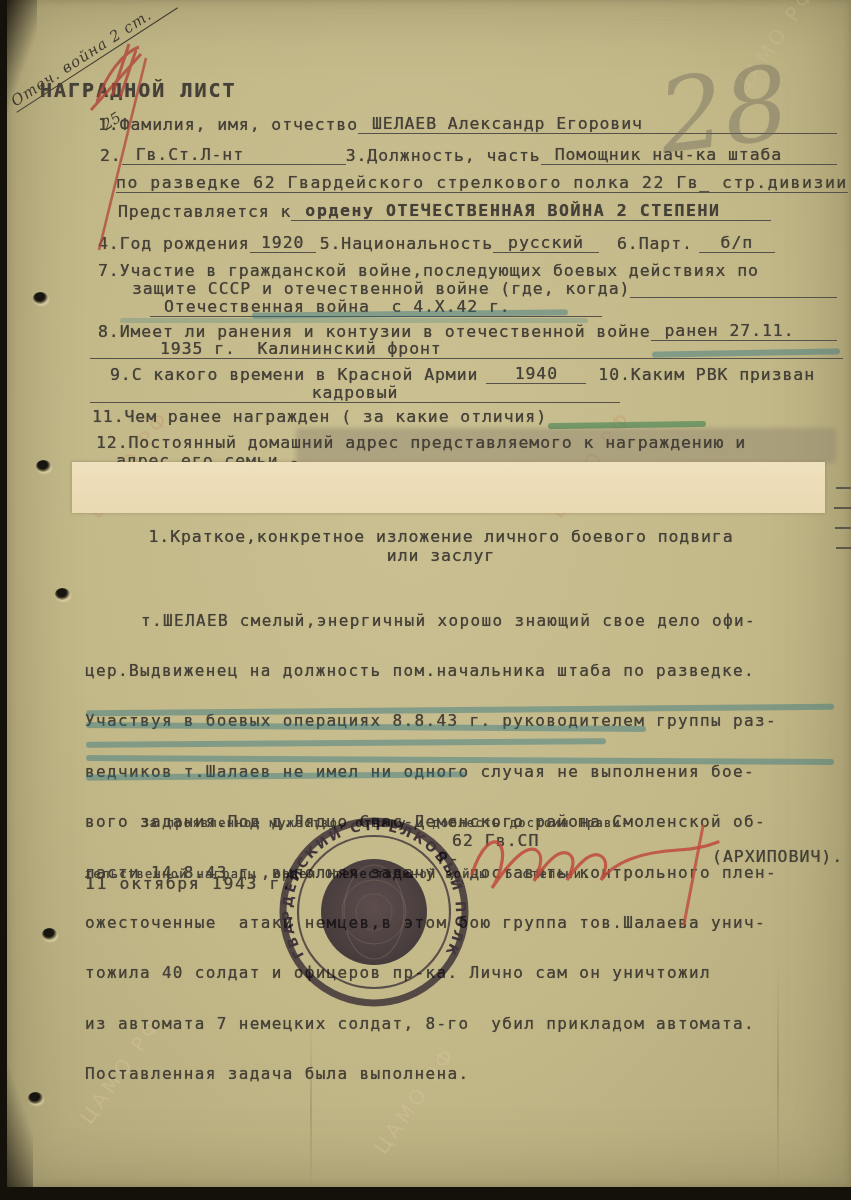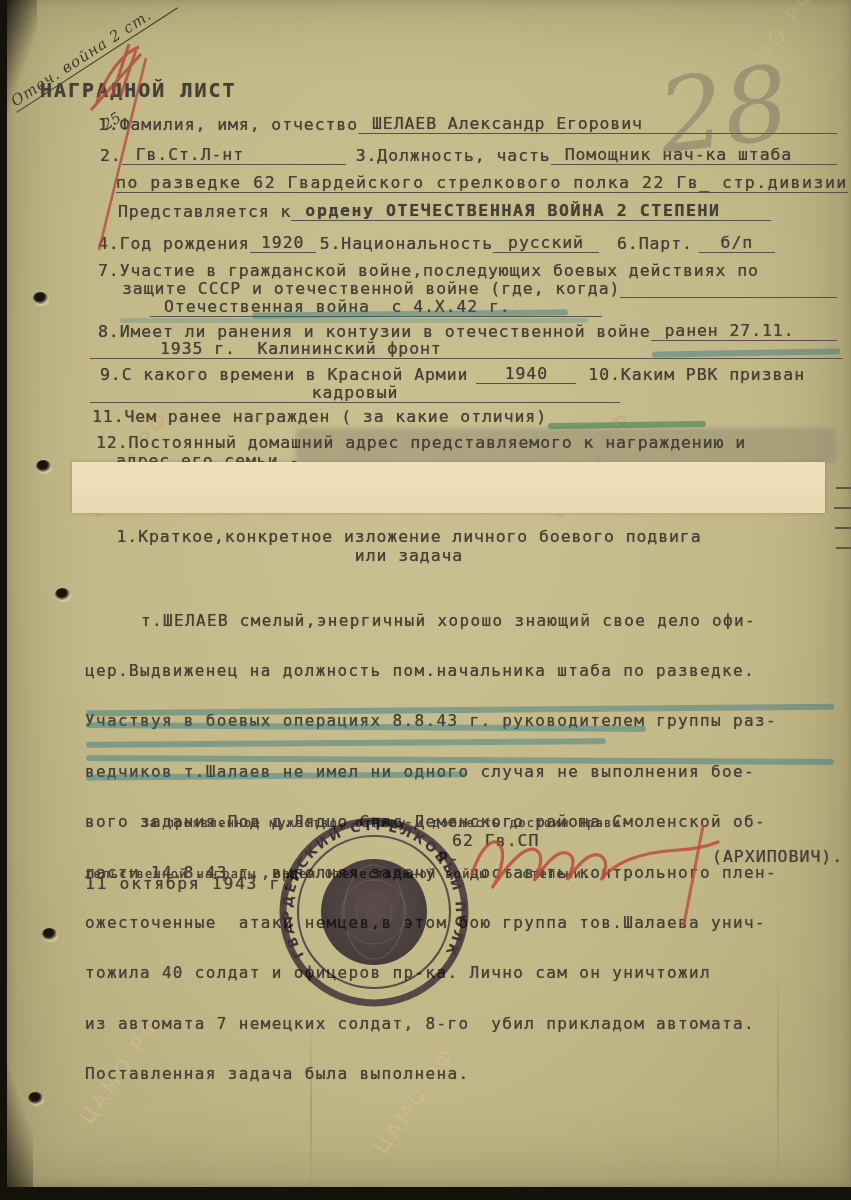--- a/index.html
+++ b/index.html
@@ -20,21 +20,21 @@
   .typed{color:#454139;text-shadow:0 0 .7px rgba(62,56,44,.8);}
   .row{position:absolute;display:flex;align-items:flex-end;font-size:16.5px;letter-spacing:.9px;white-space:pre;}
   .u{border-bottom:1.7px solid #56524a;}
   .grow{flex:1 1 auto;}
   .val{padding-left:14px;white-space:pre;}
   .ctr{text-align:center;}
   .b{font-weight:bold;letter-spacing:1.6px;}
   .wide{letter-spacing:1.5px;}
   .title{position:absolute;top:78px;left:40px;width:770px;text-align:left;
     font-size:20px;font-weight:bold;letter-spacing:2px;}
-  .heading{position:absolute;left:24px;width:770px;text-align:center;font-size:16.5px;letter-spacing:.9px;}
+  .heading{position:absolute;left:56px;width:770px;text-align:center;font-size:16.5px;letter-spacing:.9px;}
   .bodytext{position:absolute;left:85px;top:579px;width:750px;font-size:16px;
     letter-spacing:1.35px;line-height:16.8px;white-space:pre;}
   .bodytext div{height:16.8px;}
   .ind{text-indent:56px;}
   .conclusion{position:absolute;left:85px;top:781px;width:750px;font-size:12px;
     letter-spacing:1.35px;line-height:16.9px;white-space:pre;}
   .mark{position:absolute;border-radius:3px;filter:blur(.7px);}
   .teal{background:rgba(38,112,128,.42);}
   .teal-light{background:rgba(38,112,128,.22);}
   .green{background:rgba(36,118,66,.5);}
@@ -85,21 +85,21 @@
   <div class="title">НАГРАДНОЙ ЛИСТ</div>
 
   <div class="row" style="top:114px;left:98px;right:14px;">
     <span>1.Фамилия, имя, отчество</span>
     <span class="u grow val">ШЕЛАЕВ Александр Егорович</span>
   </div>
 
   <div class="row" style="top:145px;left:100px;right:14px;">
     <span>2.</span>
     <span class="u val" style="width:210px;">Гв.Ст.Л-нт</span>
-    <span style="margin-left:10px;">3.Должность, часть</span>
+    <span style="">3.Должность, часть</span>
     <span class="u grow val">Помощник нач-ка штаба</span>
   </div>
 
   <div class="row wide" style="top:173px;left:116px;right:6px;">
     <span class="u grow">по разведке 62 Гвардейского стрелкового полка 22 Гв_ стр.дивизии</span>
   </div>
 
   <div class="row" style="top:201px;left:118px;right:80px;">
     <span>Представляется к</span>
     <span class="u grow val b">ордену ОТЕЧЕСТВЕННАЯ ВОЙНА 2 СТЕПЕНИ</span>
@@ -110,58 +110,58 @@
     <span class="u ctr" style="width:66px;">1920</span>
     <span style="margin-left:4px;">5.Национальность</span>
     <span class="u ctr" style="width:106px;">русский</span>
     <span style="margin-left:18px;">6.Парт.</span>
     <span class="u ctr" style="width:76px;margin-left:6px;">б/п</span>
   </div>
 
   <div class="row" style="top:261px;left:98px;">
     <span>7.Участие в гражданской войне,последующих боевых действиях по</span>
   </div>
-  <div class="row" style="top:279px;left:122px;right:14px;">
+  <div class="row" style="top:279px;left:132px;right:14px;">
     <span>защите СССР и отечественной войне (где, когда)</span>
     <span class="u grow"></span>
   </div>
   <div class="row" style="top:297px;left:150px;">
     <span class="u val" style="width:438px;">Отечественная война  с 4.X.42 г.</span>
   </div>
 
   <div class="row" style="top:321px;left:98px;right:14px;">
     <span>8.Имеет ли ранения и контузии в отечественной войне</span>
     <span class="u grow val">ранен 27.11.</span>
   </div>
   <div class="row" style="top:339px;left:90px;right:8px;">
     <span class="u grow" style="padding-left:70px;">1935 г.  Калининский фронт</span>
   </div>
 
-  <div class="row" style="top:364px;left:100px;justify-content:flex-end;">
+  <div class="row" style="top:364px;left:110px;justify-content:flex-end;">
     <span>9.С какого времени в Красной Армии</span>
     <span class="u ctr" style="width:100px;margin-left:8px;">1940</span>
     <span style="margin-left:12px;">10.Каким РВК призван</span>
   </div>
   <div class="row" style="top:383px;left:90px;">
     <span class="u ctr" style="width:530px;">кадровый</span>
   </div>
 
   <div class="row" style="top:407px;left:92px;right:14px;">
     <span>11.Чем ранее награжден ( за какие отличия)</span>
   </div>
 
   <div class="row" style="top:433px;left:96px;">
     <span>12.Постоянный домашний адрес представляемого к награждению и</span>
   </div>
   <div class="row" style="top:451px;left:116px;">
     <span>адрес его семьи -</span>
   </div>
 
   <div class="heading" style="top:527px;">1.Краткое,конкретное изложение личного боевого подвига</div>
-  <div class="heading" style="top:546px;">или задача</div>
+  <div class="heading" style="top:546px;">или заслуг</div>
 
   <div class="bodytext">
     <div class="ind">т.ШЕЛАЕВ смелый,энергичный хорошо знающий свое дело офи-</div>
     <div>цер.Выдвиженец на должность пом.начальника штаба по разведке.</div>
     <div>Участвуя в боевых операциях 8.8.43 г. руководителем группы раз-</div>
     <div>ведчиков т.Шалаев не имел ни одного случая не выполнения бое-</div>
     <div>вого задания.Под д.Лядцо Спас-Деменского района Смоленской об-</div>
     <div>ласти 14.8.43 г.,выполняя задачу , доставить контрольного плен-</div>
     <div>ожесточенные  атаки немцев,в этом бою группа тов.Шалаева унич-</div>
     <div>тожила 40 солдат и офицеров пр-ка. Лично сам он уничтожил</div>

